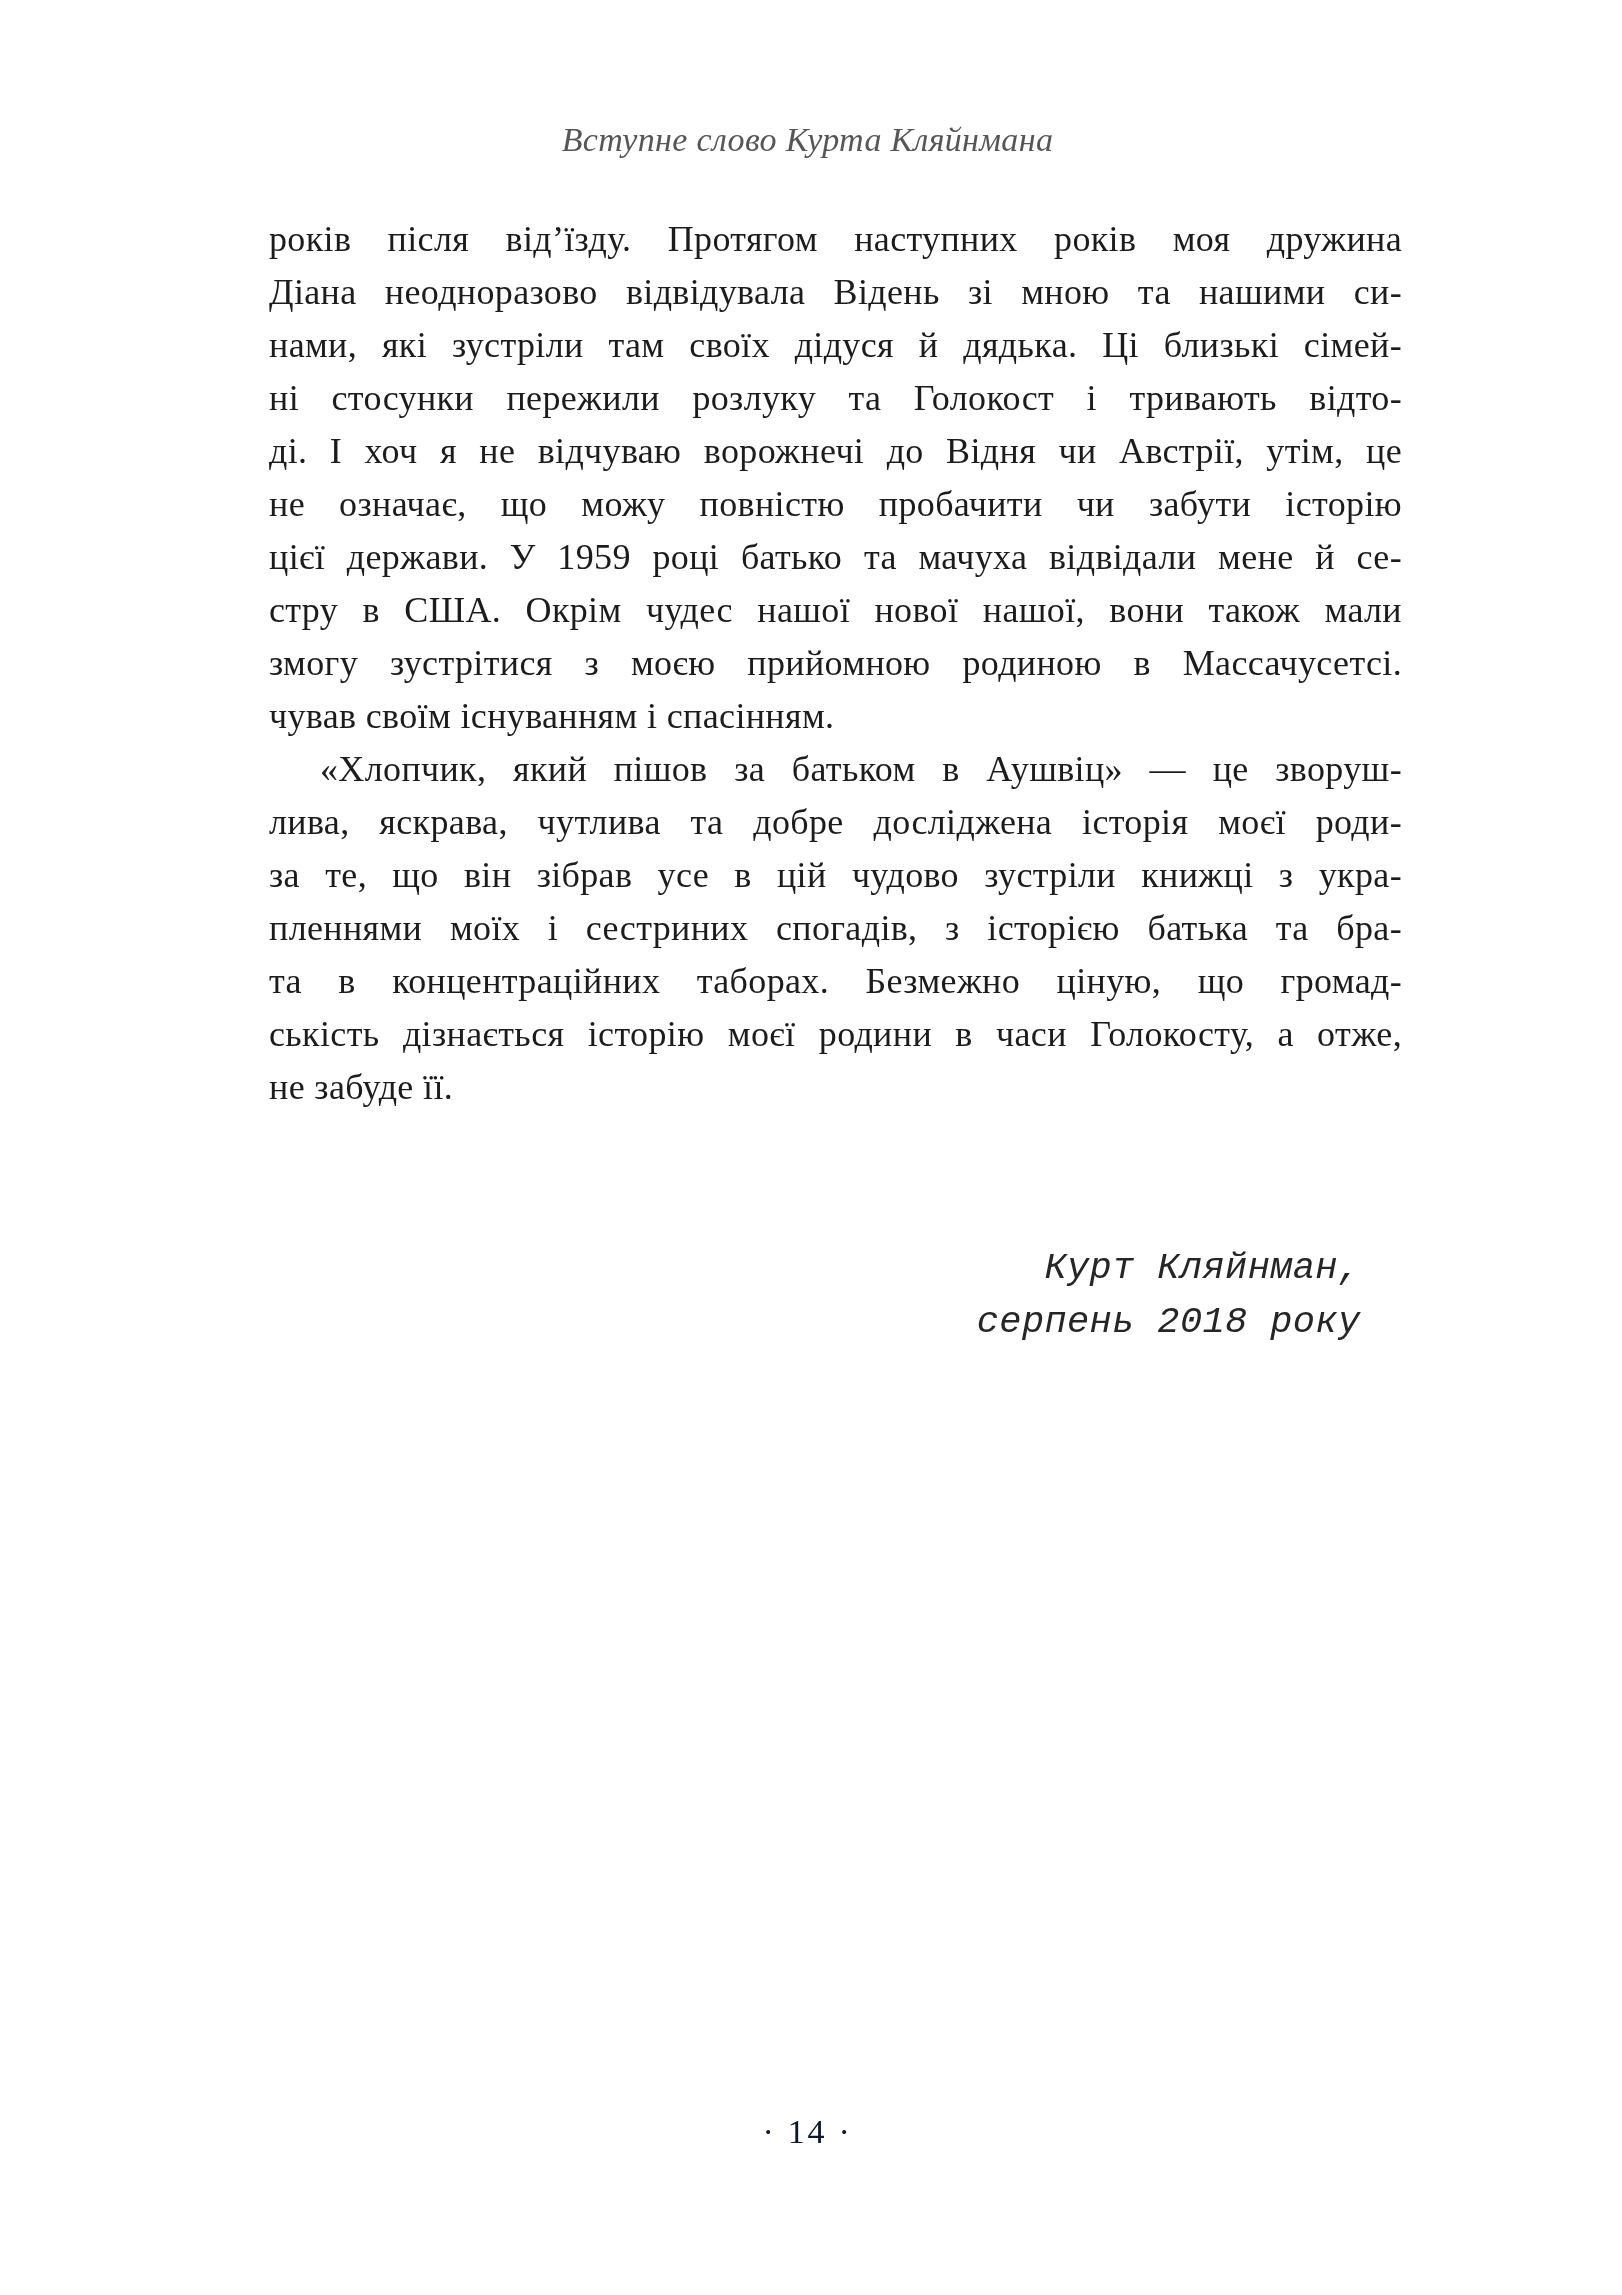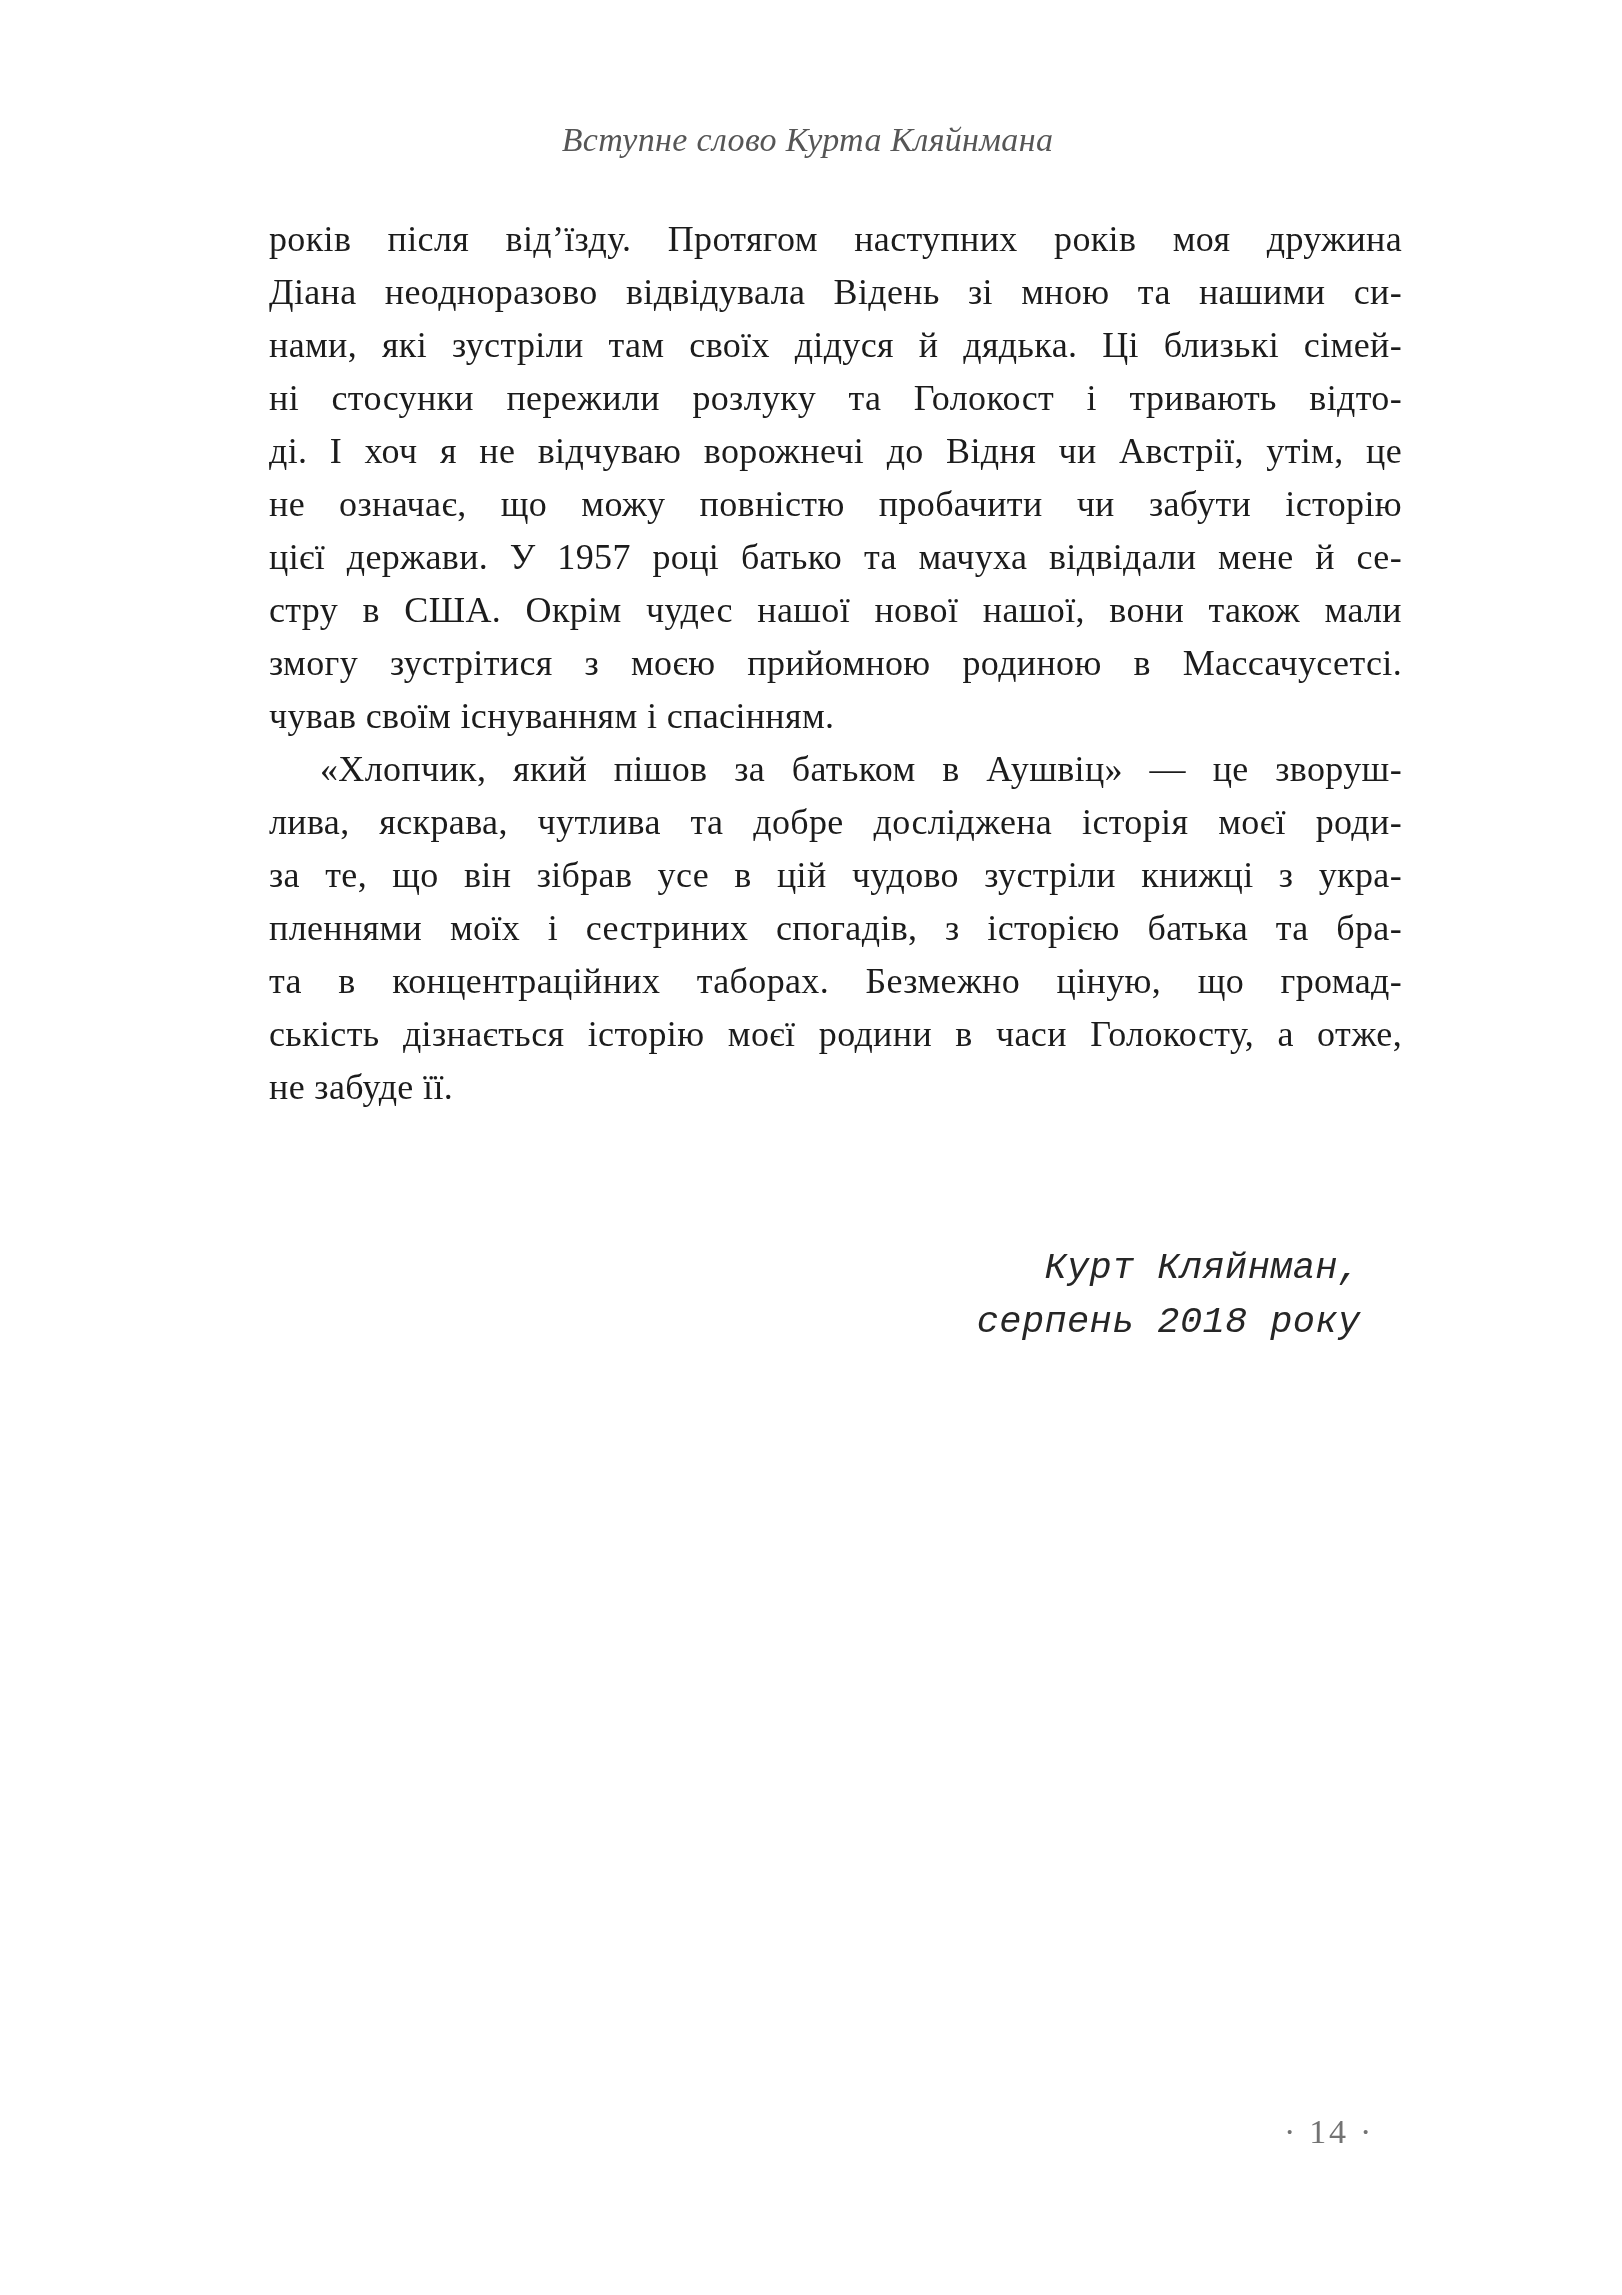--- a/index.html
+++ b/index.html
@@ -66,41 +66,41 @@
     height: 54px;
     line-height: 54px;
     padding-right: 13.5px;
     font-family: Liberation Mono, monospace;
   }
   .page-number {
     position: absolute;
     left: 241px;
     top: 2111px;
     width: 1133px;
-    text-align: right;
+    text-align: center;
     font-size: 34px;
     line-height: 41px;
-    color: #737373;
+    color: #0f172a;
     letter-spacing: 0.08em;
   }
 </style>
 </head>
 <body>
 
 <div class="page">
   <div class="running-header">Вступне слово Курта Кляйнмана</div>
 
   <div class="body-text">
       <div class="line just">років після від’їзду. Протягом наступних років моя дружина</div>
       <div class="line just">Діана неодноразово відвідувала Відень зі мною та нашими си-</div>
       <div class="line just">нами, які зустріли там своїх дідуся й дядька. Ці близькі сімей-</div>
       <div class="line just">ні стосунки пережили розлуку та Голокост і тривають відто-</div>
       <div class="line just">ді. І хоч я не відчуваю ворожнечі до Відня чи Австрії, утім, це</div>
       <div class="line just">не означає, що можу повністю пробачити чи забути історію</div>
-      <div class="line just">цієї держави. У 1957 році батько та мачуха відвідали мене й се-</div>
+      <div class="line just">цієї держави. У 1959 році батько та мачуха відвідали мене й се-</div>
       <div class="line just">стру в США. Окрім чудес нашої нової нашої, вони також мали</div>
       <div class="line just">змогу зустрітися з моєю прийомною родиною в Массачусетсі.</div>
       <div class="line">чував своїм існуванням і спасінням.</div>
       <div class="line just indent">«Хлопчик, який пішов за батьком в Аушвіц» — це зворуш-</div>
       <div class="line just">лива, яскрава, чутлива та добре досліджена історія моєї роди-</div>
       <div class="line just">за те, що він зібрав усе в цій чудово зустріли книжці з укра-</div>
       <div class="line just">пленнями моїх і сестриних спогадів, з історією батька та бра-</div>
       <div class="line just">та в концентраційних таборах. Безмежно ціную, що громад-</div>
       <div class="line just">ськість дізнається історію моєї родини в часи Голокосту, а отже,</div>
       <div class="line">не забуде її.</div>

